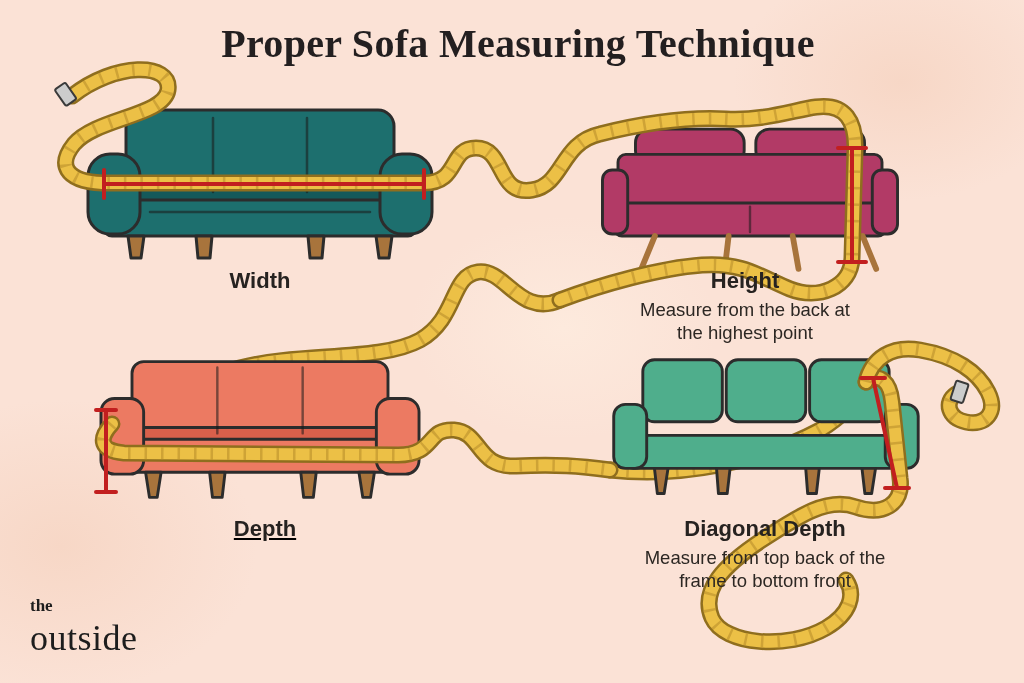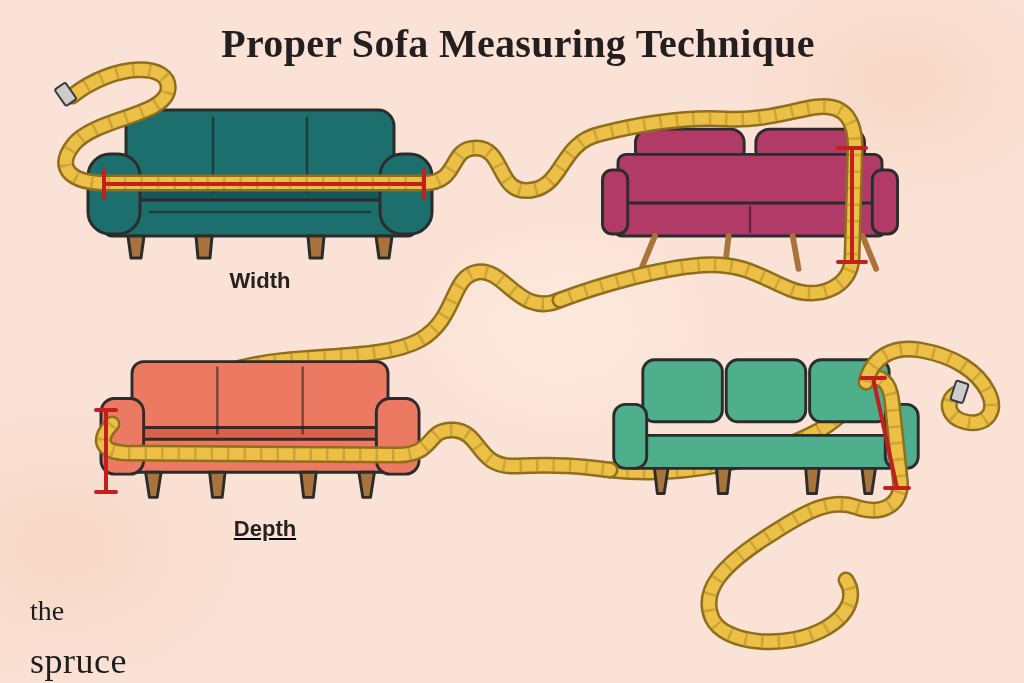--- a/index.html
+++ b/index.html
@@ -36,21 +36,21 @@
   .tip    { fill:#cccccc; stroke:#3a3a3a; stroke-width:2; }
 
   .mline  { fill:none; stroke:#c21f1f; stroke-width:4; stroke-linecap:round; }
 
   .sec-label { position:absolute; z-index:5; text-align:center; }
   .sec-label .name { font-size:22px; font-weight:700; color:#262220; margin-bottom:4px; }
   .sec-label .desc { font-size:18.5px; line-height:1.25; color:#2c2723; white-space:pre-line; }
 
   .brand { position:absolute; left:30px; top:597px; z-index:5;
            font-family:"Liberation Serif", serif; color:#1d1d1d; line-height:1; }
-  .brand .the    { display:block; font-size:28px; margin-bottom:18px; }
+  .brand .the    { display:block; font-size:17px; margin-bottom:6px;font-weight:bold; }
   .brand .spruce { display:block; font-size:36px; letter-spacing:0.5px; }
 </style>
 </head>
 <body>
 
 <div class="canvas">
 
   <div class="page-title">Proper Sofa Measuring Technique</div>
 
   <svg class="layer z1" width="1024" height="683" viewBox="0 0 1024 683">
@@ -168,24 +168,34 @@
     <path class="mline" d="M104 170 V198 M104 184 H424 M424 170 V198"></path>
     <path class="mline" d="M838 148 H866 M852 148 V262 M838 262 H866"></path>
     <path class="mline" d="M96 410 H116 M106 410 V492 M96 492 H116"></path>
     <path class="mline" d="M861 378 H885 M873 378 L897 488 M885 488 H909"></path>
   </svg>
 
   <div class="sec-label" style="left:90px; top:268px; width:340px;">
     <div class="name">Width</div>
   </div>
 
+  <div class="sec-label" style="left:575px; top:268px; width:340px;">
+    <div class="name">Height</div>
+    <div class="desc">Measure from the back at
+the highest point</div>
+  </div>
 
   <div class="sec-label" style="left:75px; top:516px; width:380px;text-decoration:underline;">
     <div class="name">Depth</div>
   </div>
 
+  <div class="sec-label" style="left:575px; top:516px; width:380px;">
+    <div class="name">Diagonal Depth</div>
+    <div class="desc">Measure from top back of the
+frame to bottom front</div>
+  </div>
 
   <div class="brand">
     <span class="the">the</span>
-    <span class="spruce">spruce</span>
+    <span class="spruce">outside</span>
   </div>
 
 </div>
 
 </body></html>

